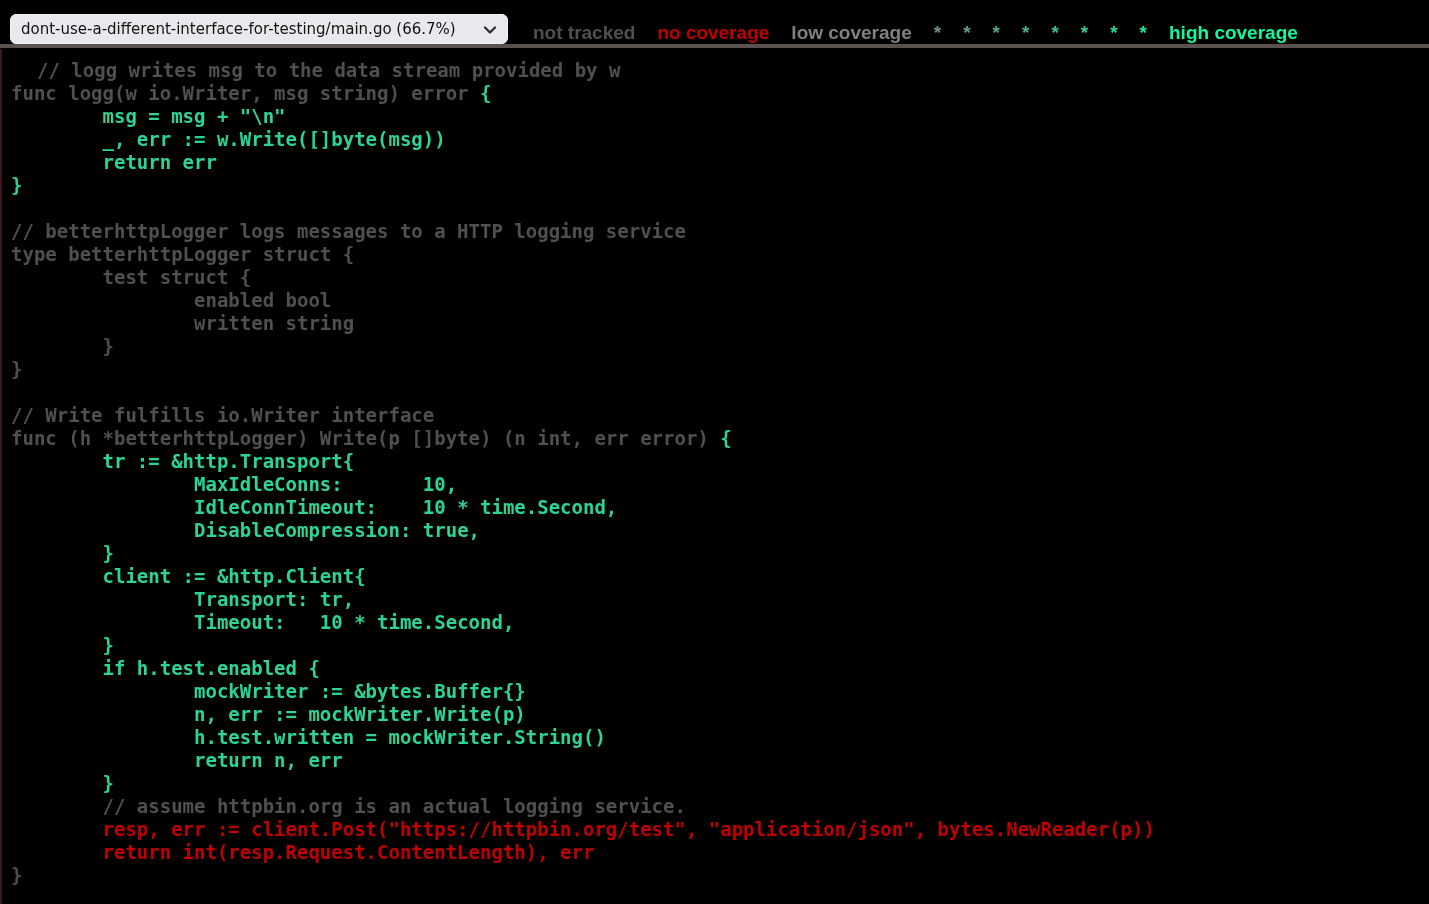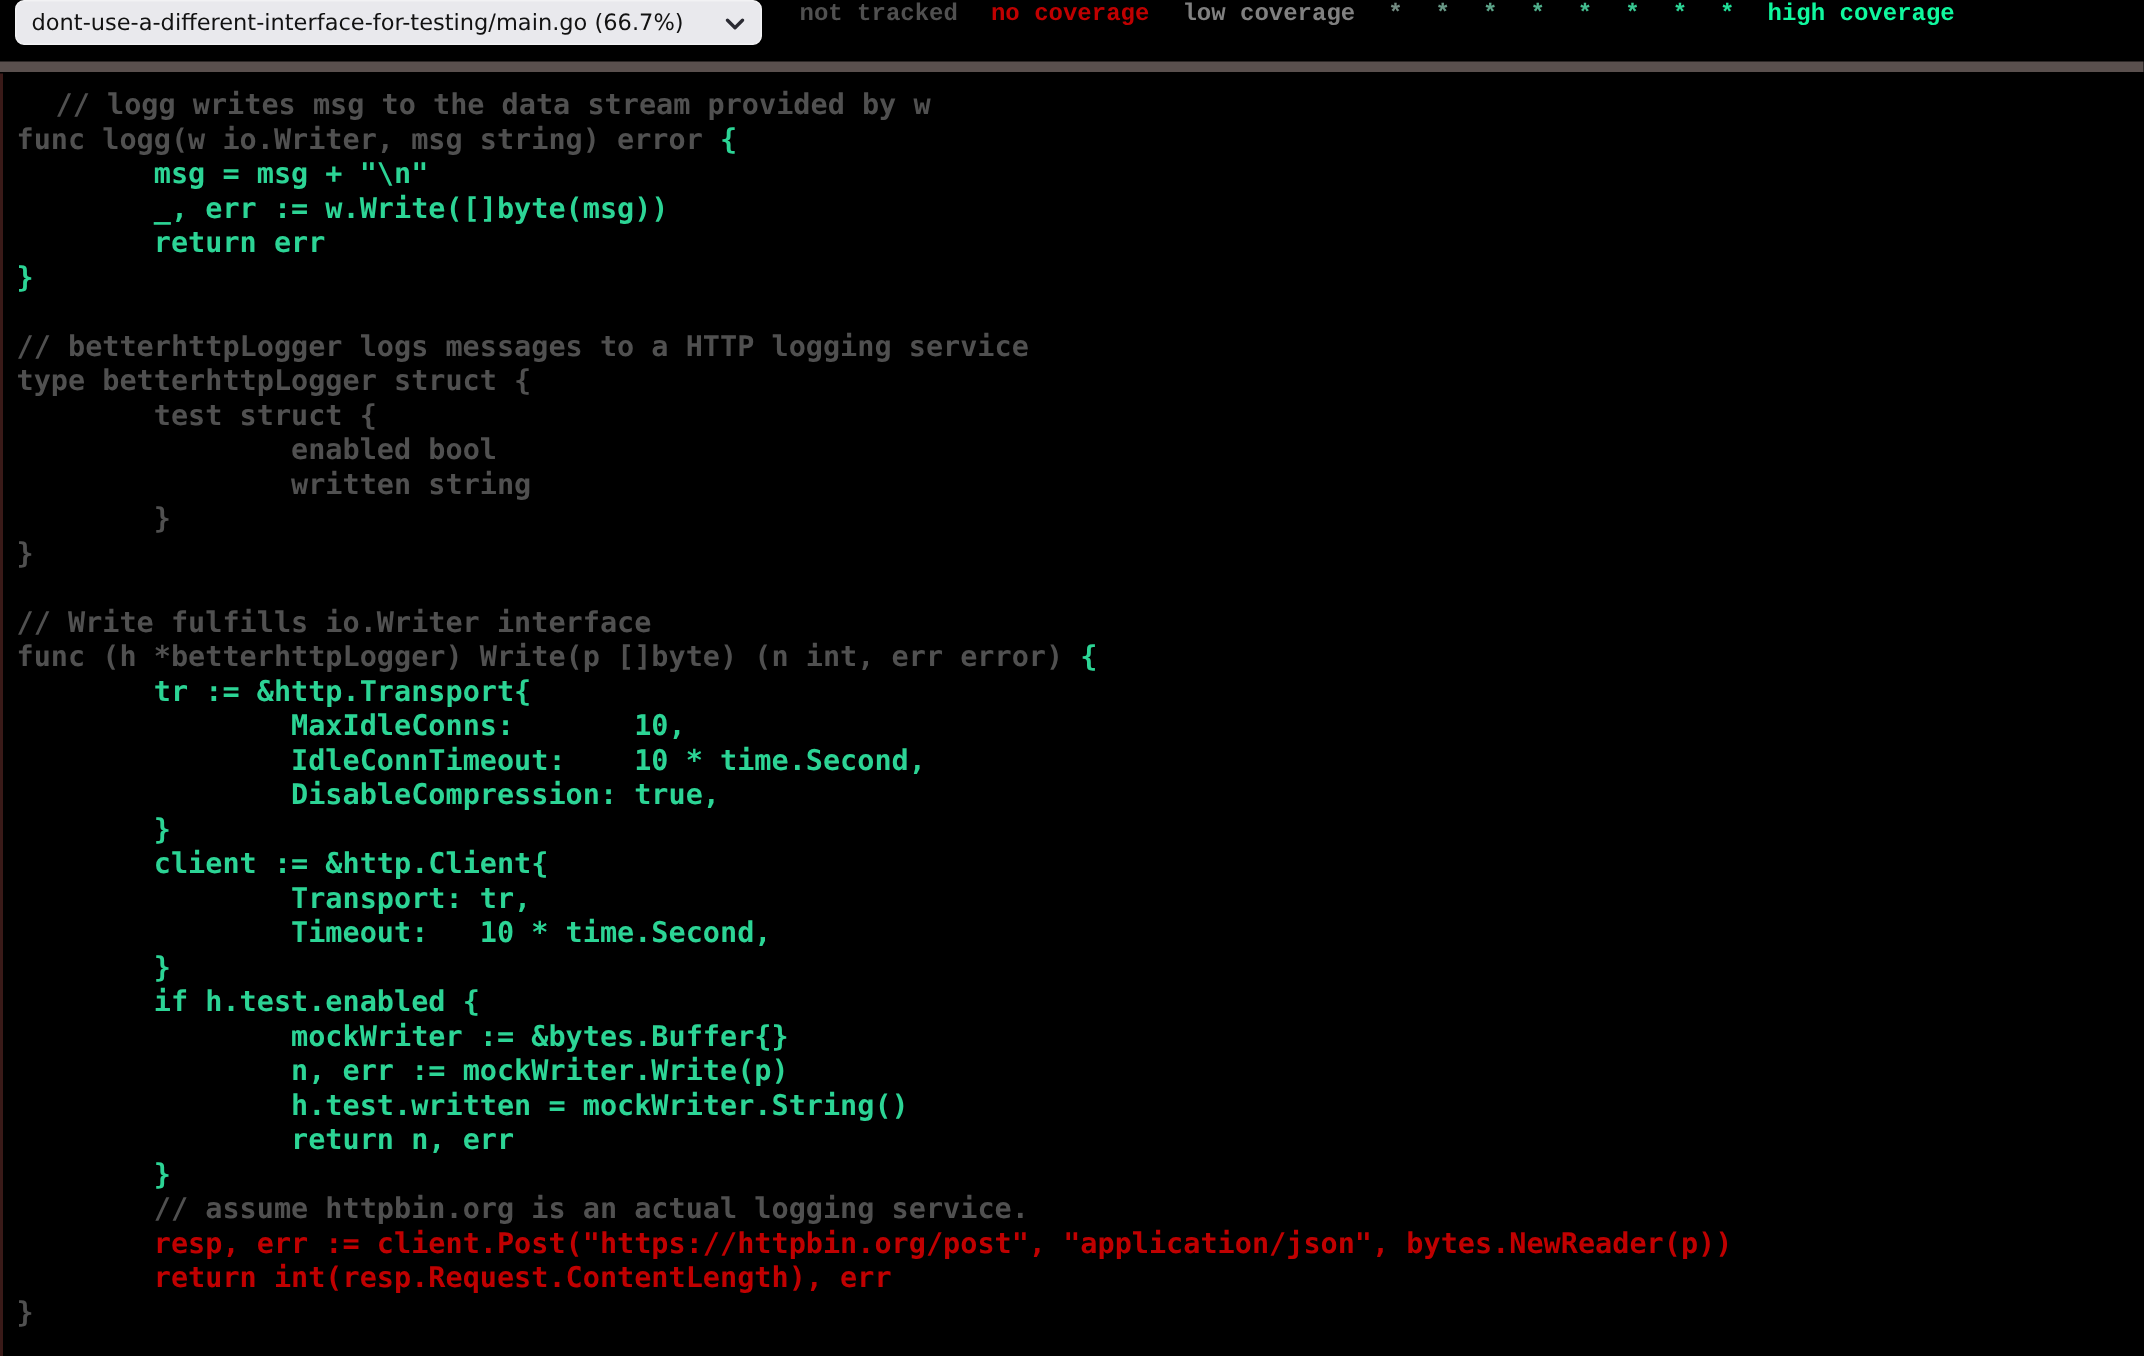--- a/index.html
+++ b/index.html
@@ -9,24 +9,24 @@
     width: 1429px;
     height: 904px;
     overflow: hidden;
   }
   #topbar {
     position: absolute;
     top: 0; left: 0;
     width: 1429px;
     height: 48px;
     background: #000;
-    border-bottom: 7px solid #fca5a5;
+    border-bottom: 4px solid #fca5a5;
     box-sizing: border-box;
     display: flex;
-    align-items: flex-start;
+    align-items: flex-end;
   }
   #nav {
     position: relative;
     margin-left: 10px;
     flex: none;
   }
   #file-select {
     -webkit-appearance: none;
     -moz-appearance: none;
     appearance: none;
@@ -45,23 +45,23 @@
     position: absolute;
     right: 11px;
     top: 50%;
     margin-top: -3px;
     pointer-events: none;
     line-height: 0;
   }
   #legend {
     margin-left: 14px;
     white-space: nowrap;
-    font-family: Liberation Mono, monospace;
+    font-family: Liberation Sans, sans-serif;
     font-weight: bold;
-    font-size: 16px;
+    font-size: 19px;
   }
   #legend span {
     margin: 0 11px;
   }
   #content {
     position: absolute;
     top: 49px; left: 0; right: 0; bottom: 0;
   }
   #edge-stripe {
     position: absolute;
@@ -128,17 +128,17 @@
 		Transport: tr,
 		Timeout:   10 * time.Second,
 	}
 	if h.test.enabled </span><span style="color: rgb(44, 212, 149);">{
 		mockWriter := &amp;bytes.Buffer{}
 		n, err := mockWriter.Write(p)
 		h.test.written = mockWriter.String()
 		return n, err
 	}</span><span style="color: rgb(80, 80, 80);">
 	// assume httpbin.org is an actual logging service.
-	</span><span style="color: rgb(192, 0, 0);">resp, err := client.Post("https://httpbin.org/post", "application/json", bytes.NewReader(p))
+	</span><span style="color: rgb(192, 0, 0);">resp, err := client.Post("https://httpbin.org/test", "application/json", bytes.NewReader(p))
 	return int(resp.Request.ContentLength), err</span><span style="color: rgb(80, 80, 80);">
 }
 </span></pre>
 </div>
 
 </body></html>

